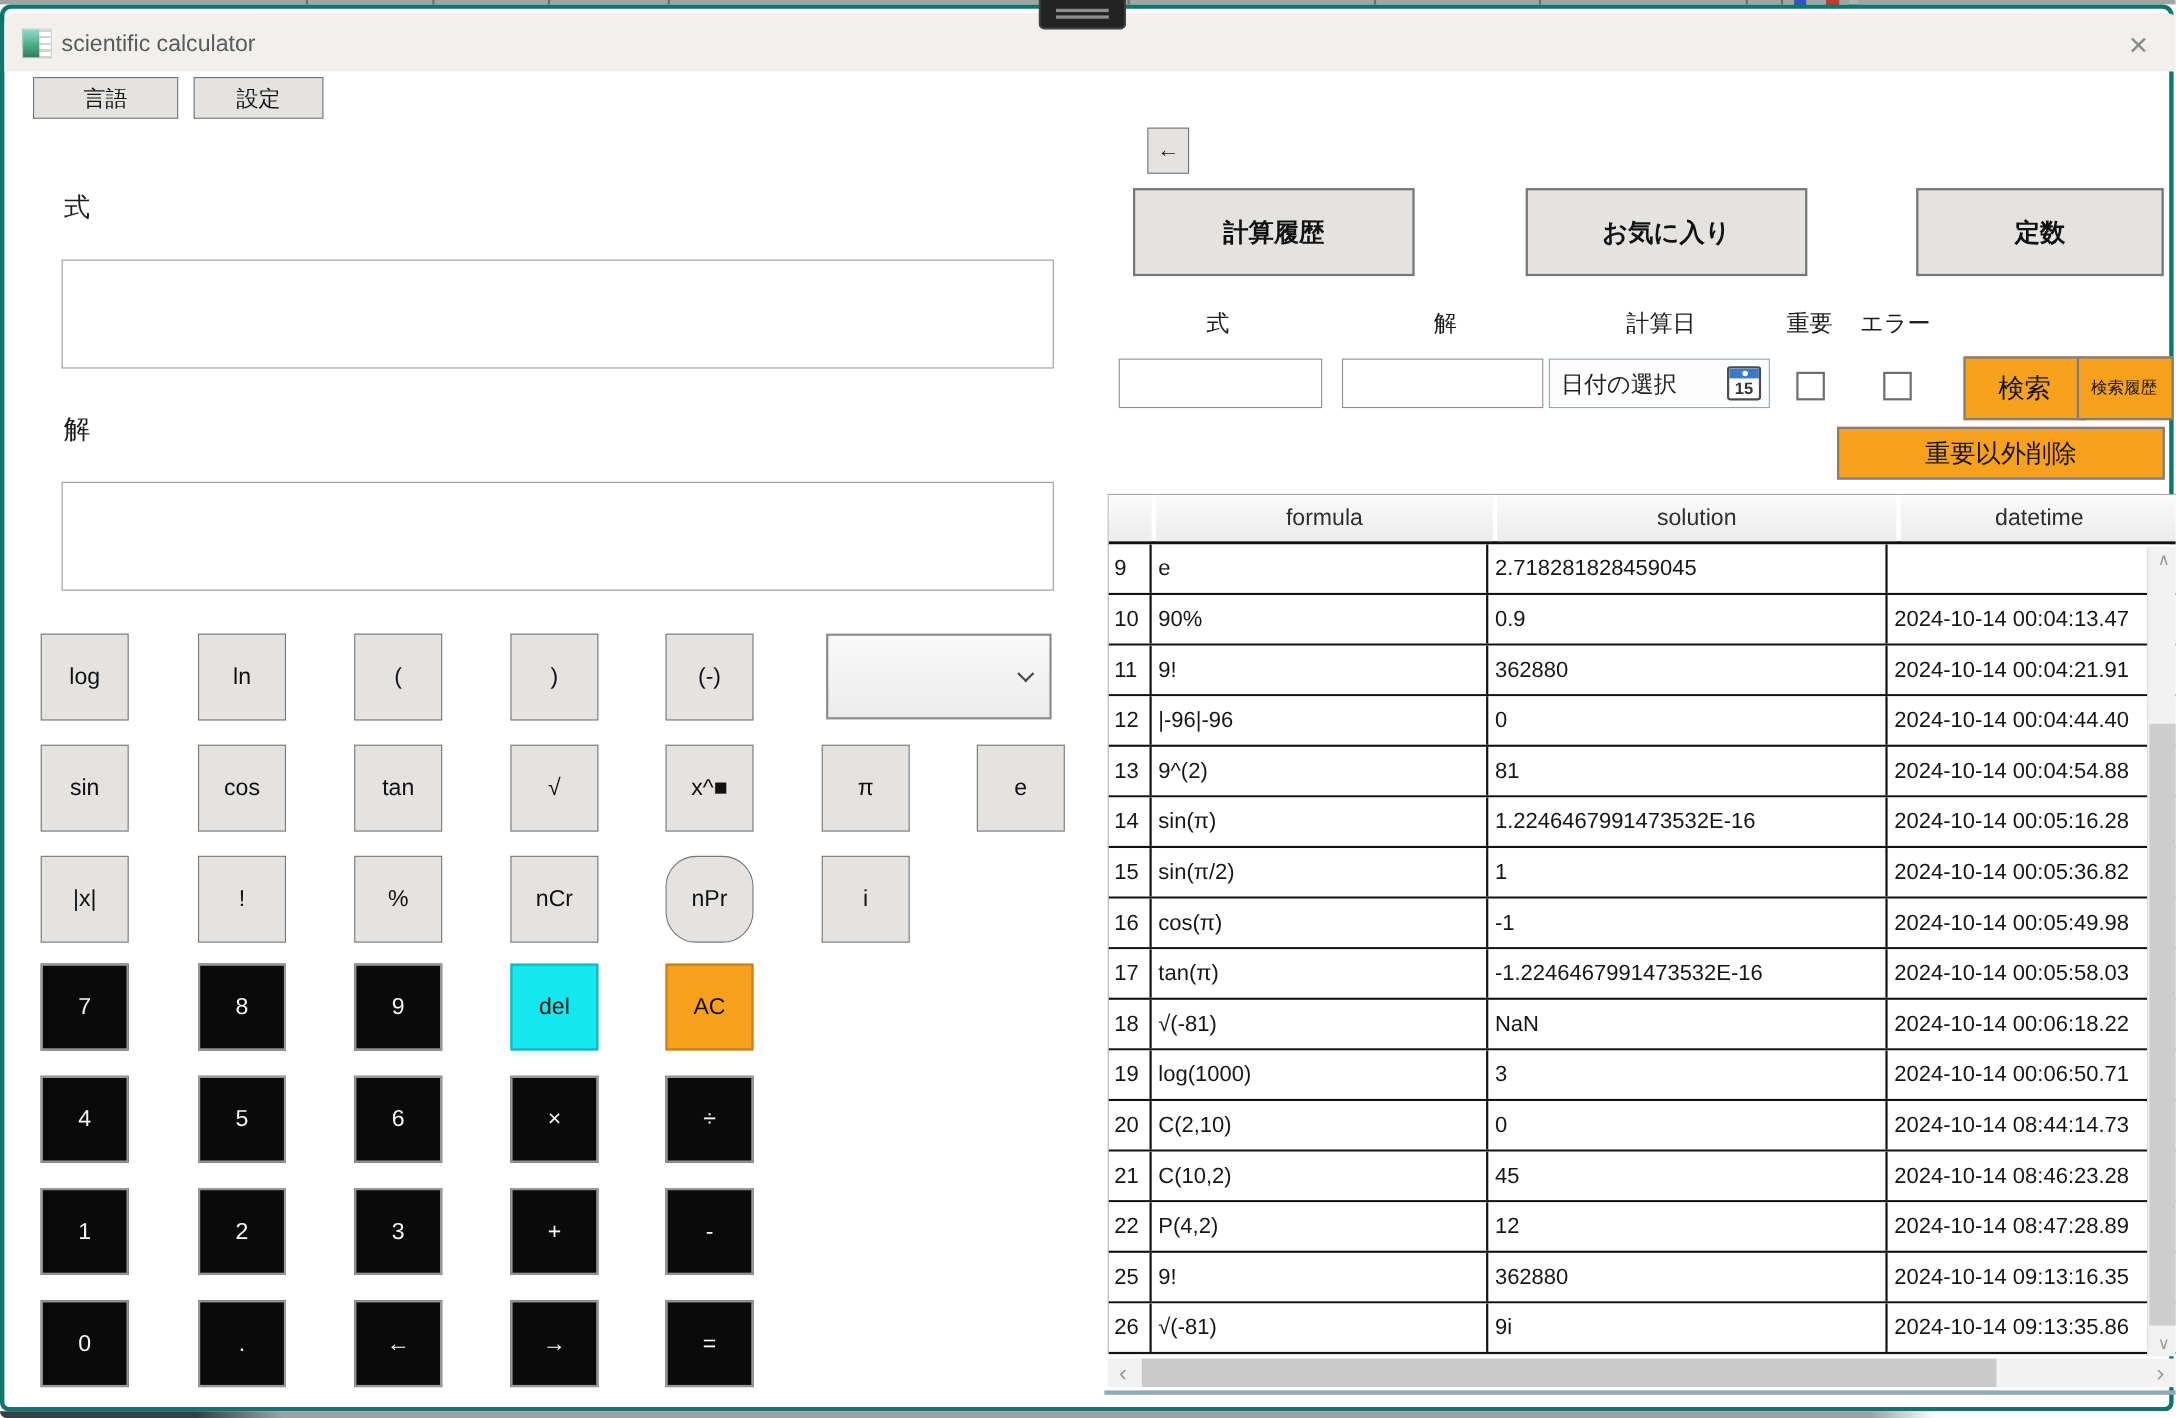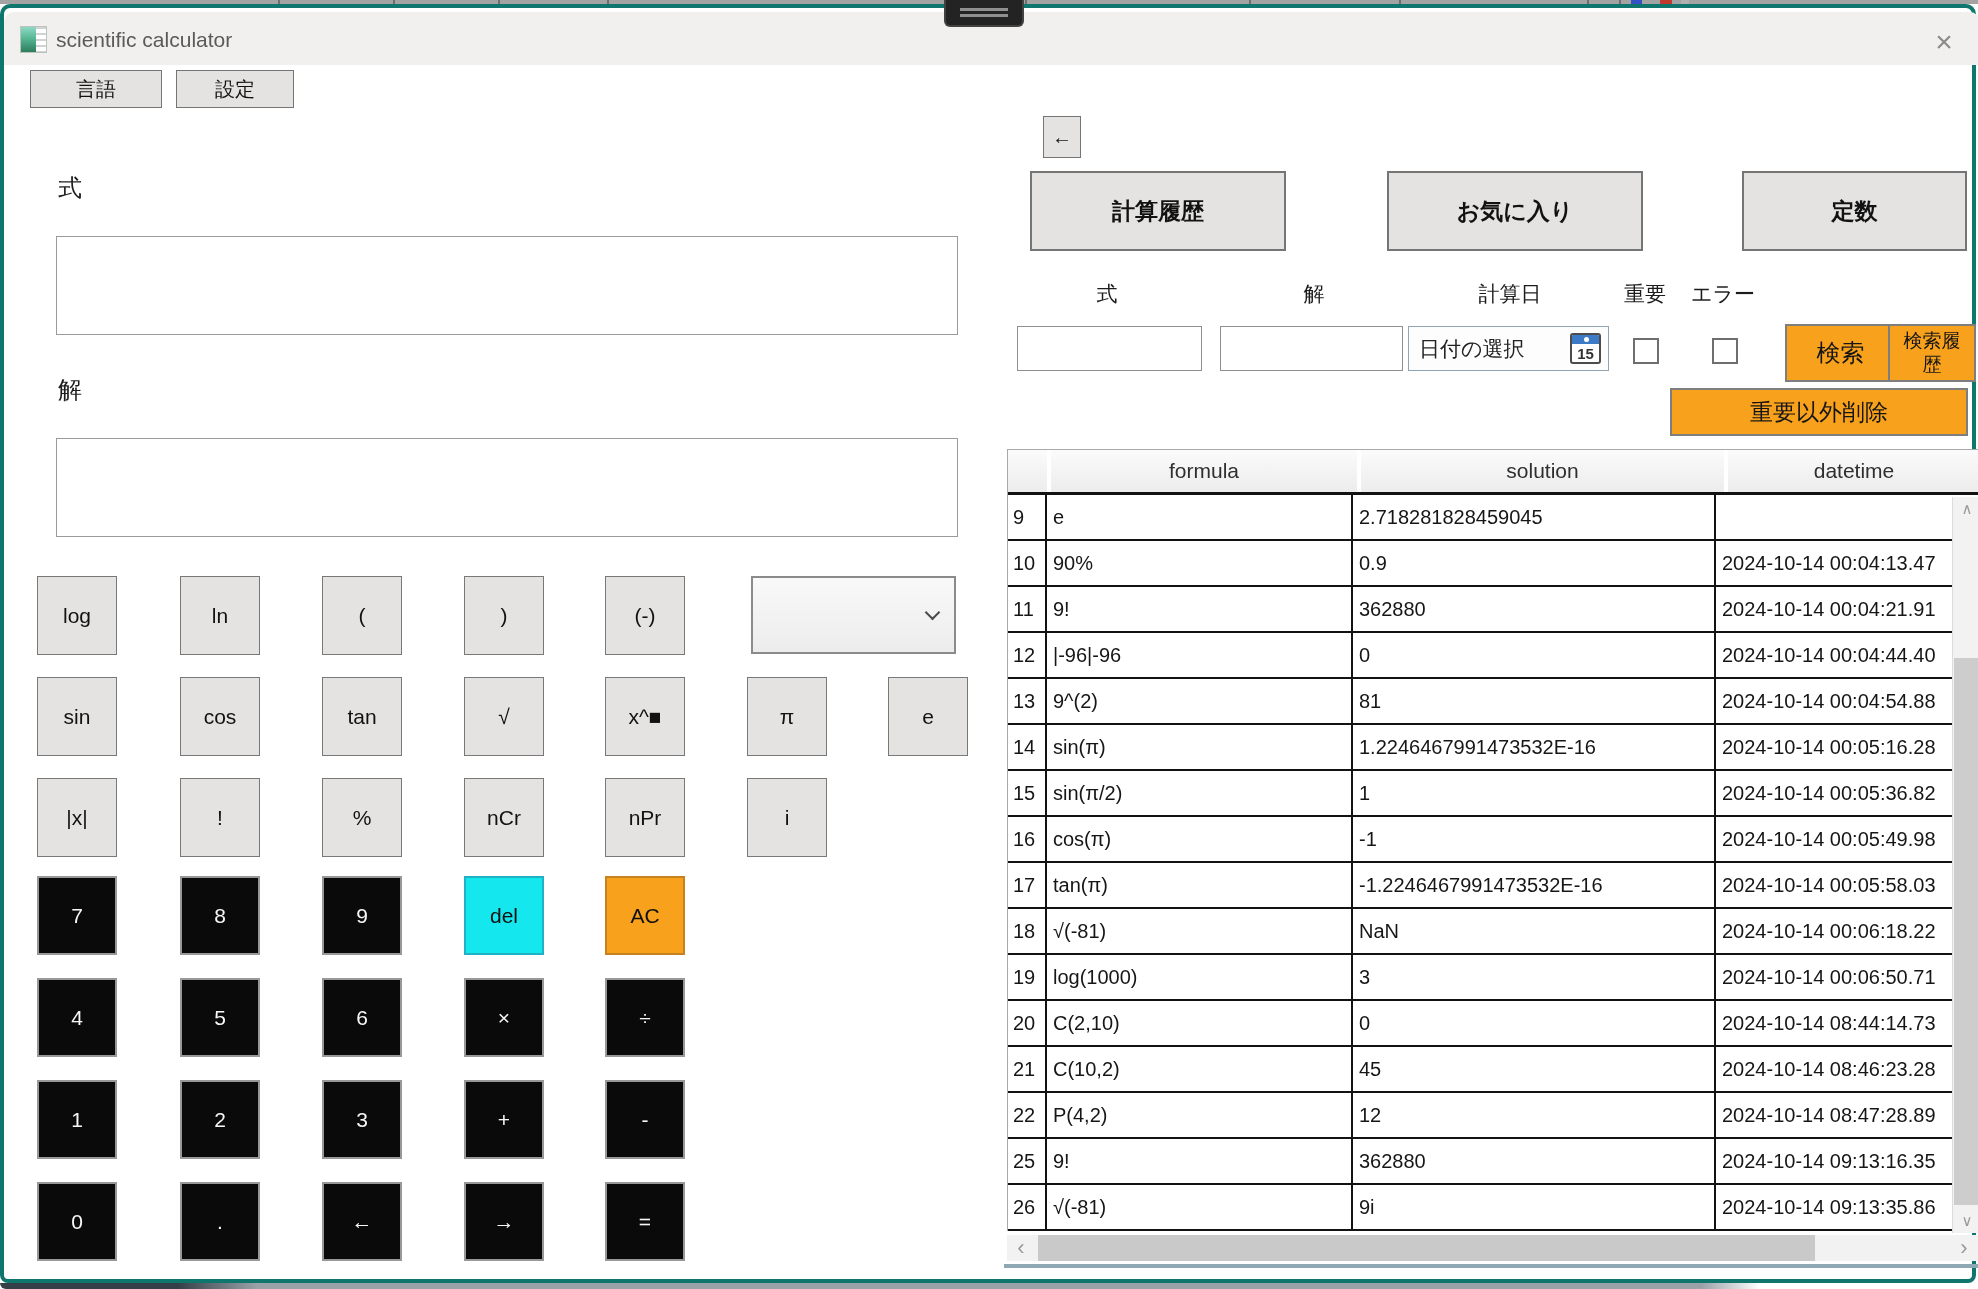--- a/index.html
+++ b/index.html
@@ -138,21 +138,21 @@
         <div class="key gray" style="left: 176px; top: 669px;">cos</div>
         <div class="key gray" style="left: 318px; top: 669px;">tan</div>
         <div class="key gray" style="left: 460px; top: 669px;">√</div>
         <div class="key gray" style="left: 601px; top: 669px;">x^■</div>
         <div class="key gray" style="left: 743px; top: 669px;">π</div>
         <div class="key gray" style="left: 884px; top: 669px;">e</div>
         <div class="key gray" style="left: 33px; top: 770px;">|x|</div>
         <div class="key gray" style="left: 176px; top: 770px;">!</div>
         <div class="key gray" style="left: 318px; top: 770px;">%</div>
         <div class="key gray" style="left: 460px; top: 770px;">nCr</div>
-        <div class="key gray" style="left: 601px; top: 770px;">nPr</div>
+        <div class="key gray" style="left: 601px; top: 770px; border-radius: 28px;">nPr</div>
         <div class="key gray" style="left: 743px; top: 770px;">i</div>
         <div class="key dark" style="left: 33px; top: 868px;">7</div>
         <div class="key dark" style="left: 176px; top: 868px;">8</div>
         <div class="key dark" style="left: 318px; top: 868px;">9</div>
         <div class="key cyan" style="left: 460px; top: 868px;">del</div>
         <div class="key orange" style="left: 601px; top: 868px;">AC</div>
         <div class="key dark" style="left: 33px; top: 970px;">4</div>
         <div class="key dark" style="left: 176px; top: 970px;">5</div>
         <div class="key dark" style="left: 318px; top: 970px;">6</div>
         <div class="key dark" style="left: 460px; top: 970px;">×</div>
@@ -195,21 +195,21 @@
             <span class="dot"></span>
           </span>
         <span class="calday">15</span>
       </span>
     </div>
 
     <div class="checkbox" style="left:1629px"></div>
     <div class="checkbox" style="left:1708px"></div>
 
     <div class="obtn" style="left:1781px;top:316px;width:111px;height:58px;font-size:24px">検索</div>
-    <div class="obtn" style="left:1884px;top:316px;width:88px;height:58px;font-size:19px;line-height:1.25;text-align:center">
+    <div class="obtn" style="left:1884px;top:316px;width:88px;height:58px;font-size:15px;line-height:1.25;">
         <span style="width:62px">検索履歴</span>
       </div>
     <div class="obtn" style="left:1666px;top:380px;width:298px;height:48px;font-size:23px">重要以外削除</div>
 
     <div class="table-wrap">
       <div class="thead" id="history-head">
           <div class="thcell" style="flex: 0 0 39px;"></div>
           <div class="thcell" style="flex: 0 0 306px;">formula</div>
           <div class="thcell" style="flex: 0 0 363px;">solution</div>
           <div class="thcell" style="flex: 1 1 0%;">datetime</div>

